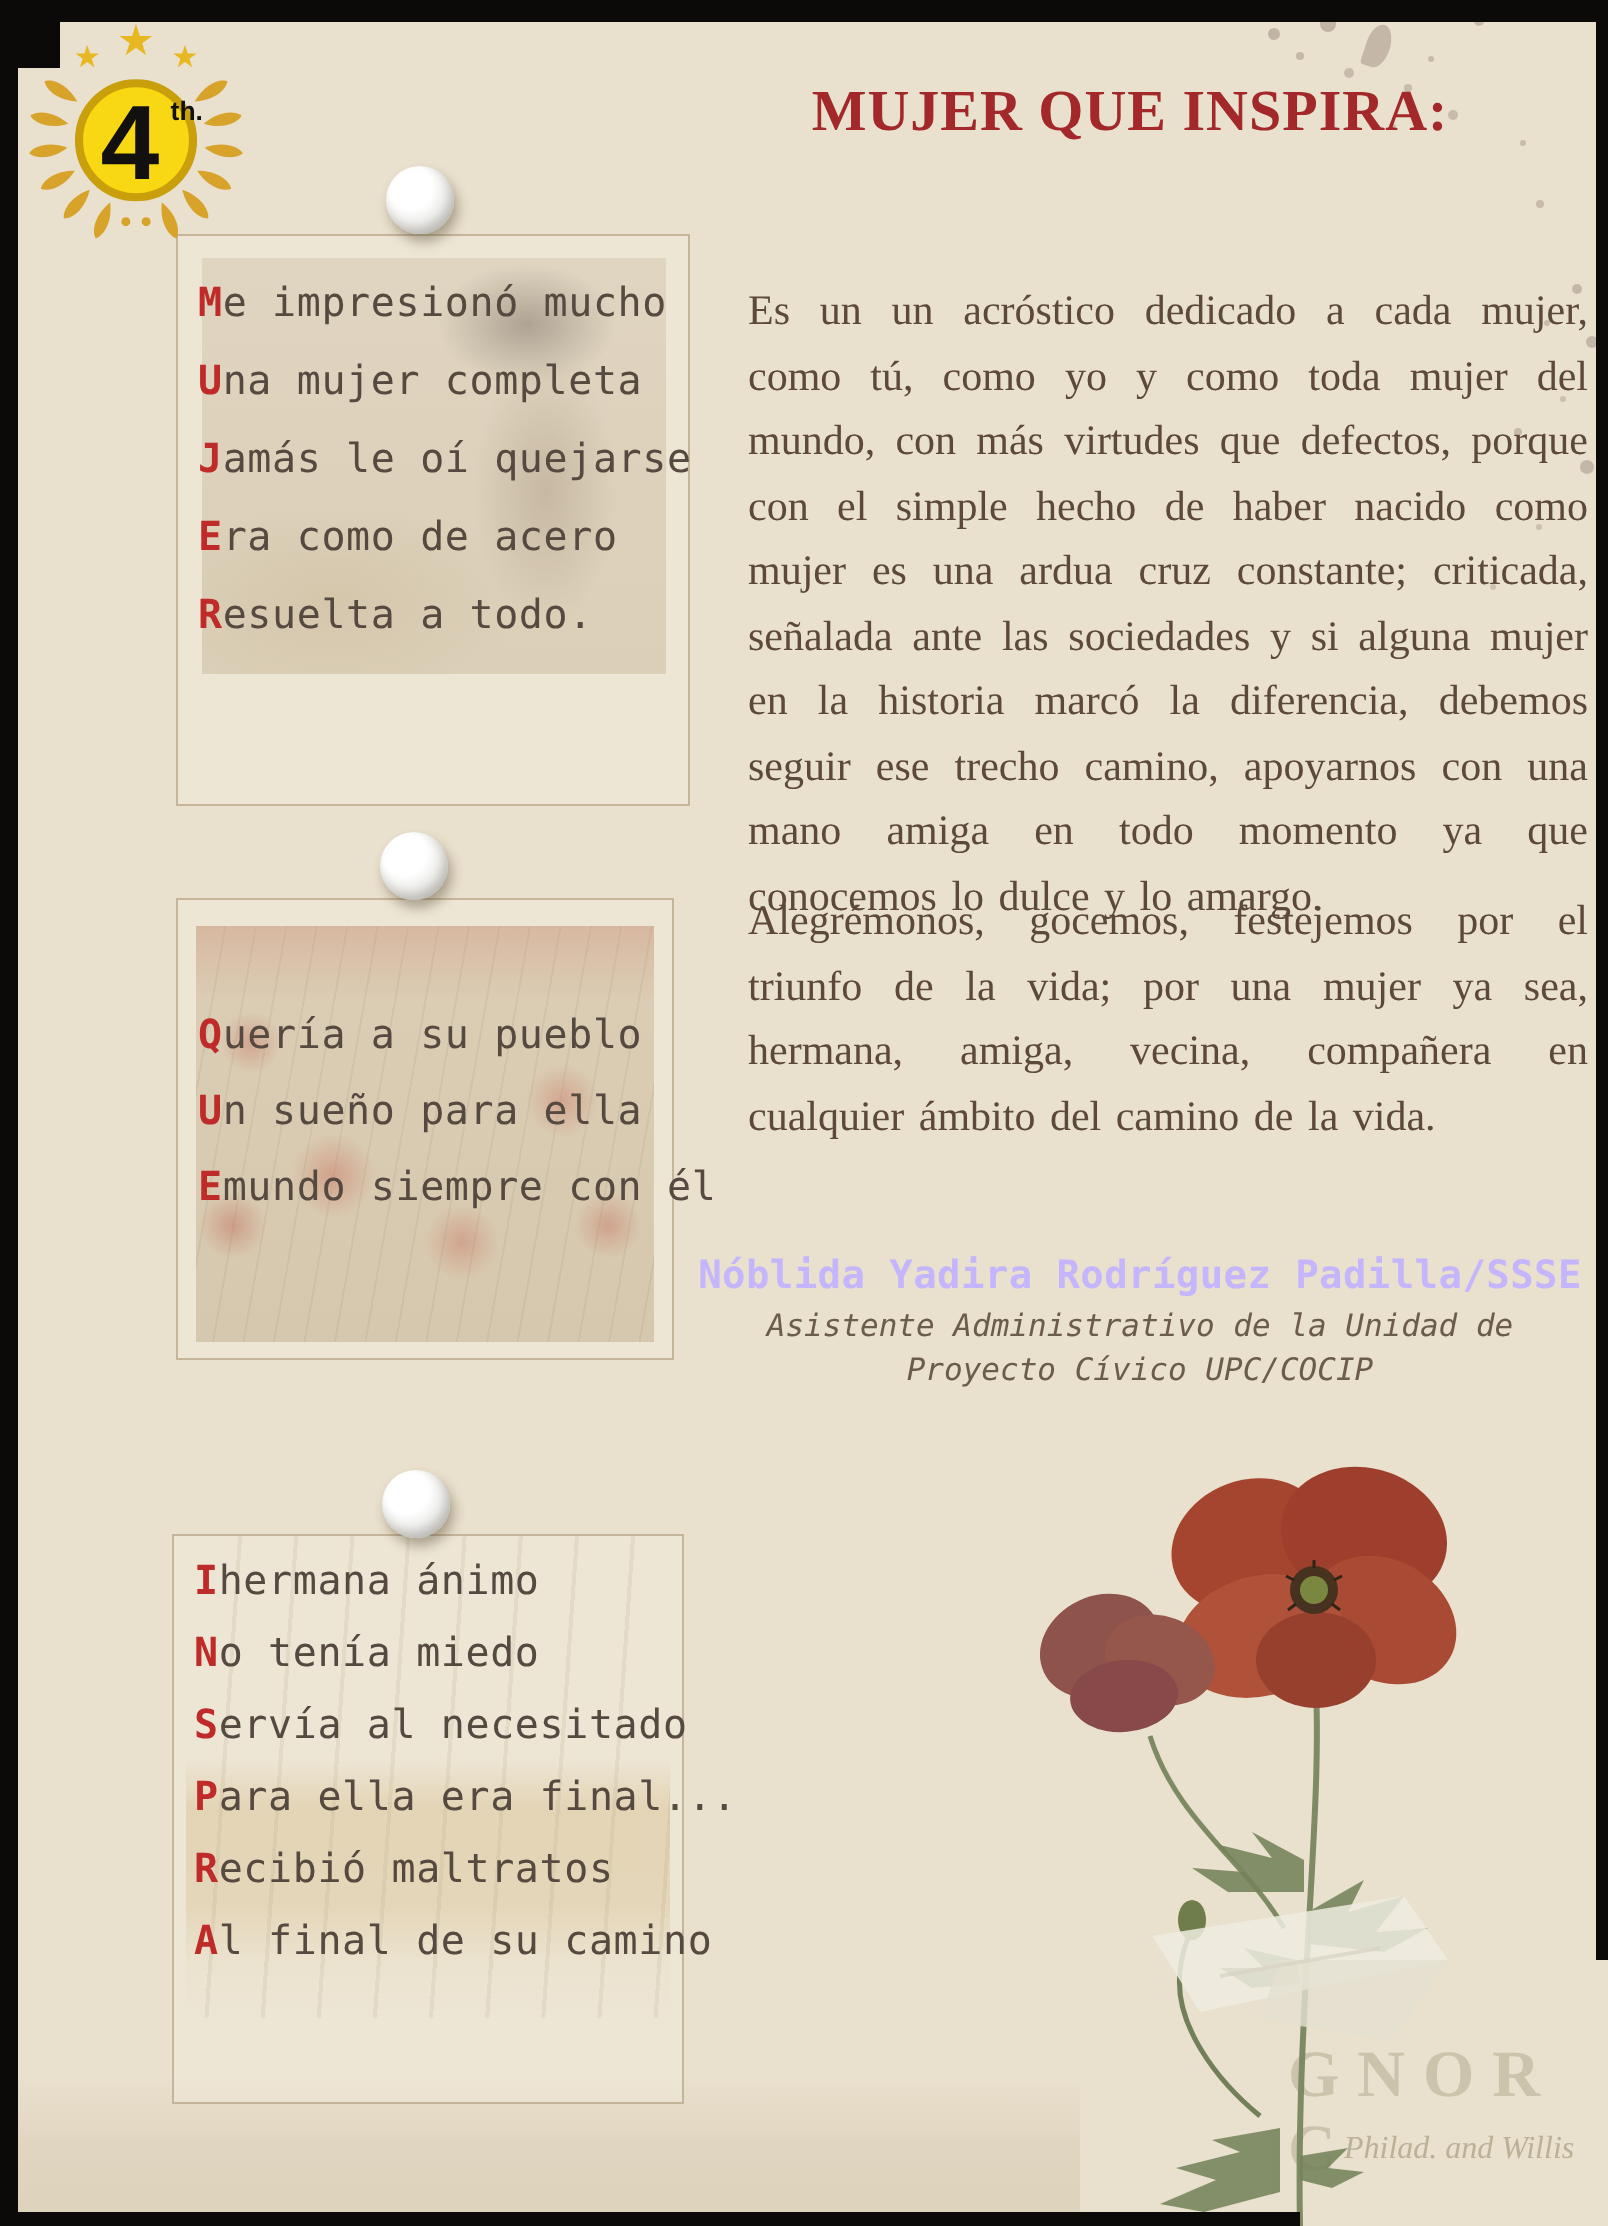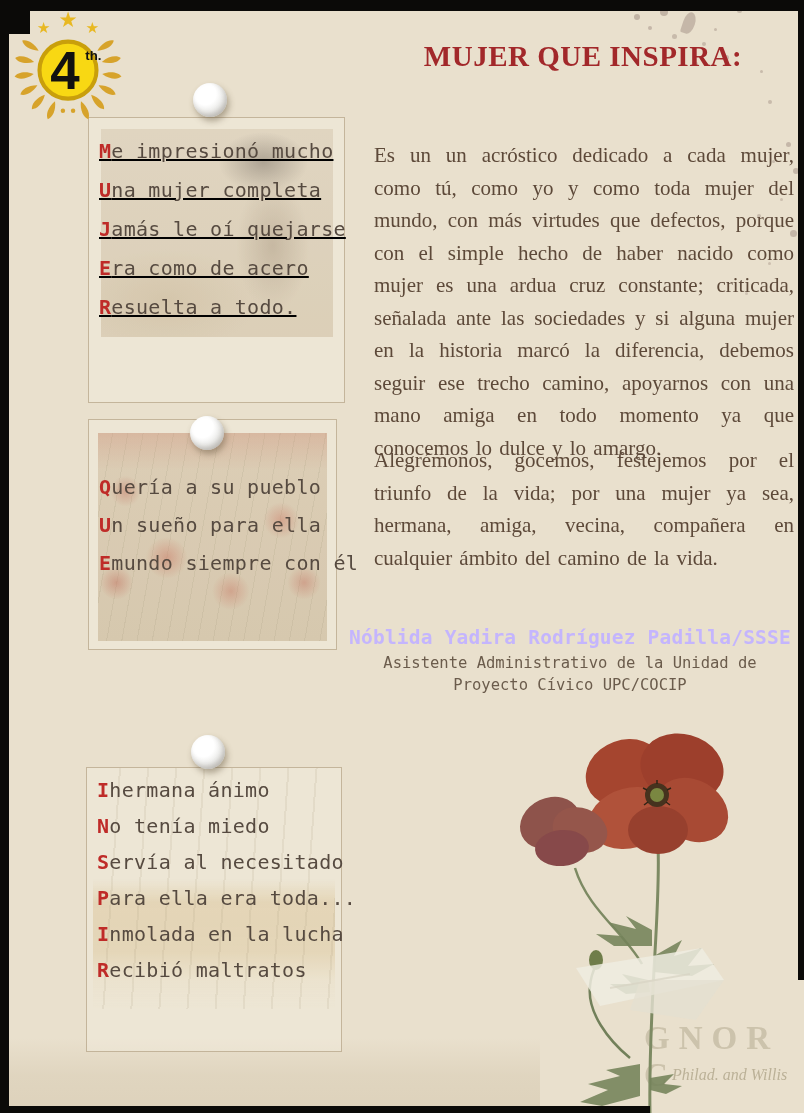--- a/index.html
+++ b/index.html
@@ -21,53 +21,53 @@
   .bar.bottom{left:0;top:1106px;width:650px;height:7px;}
   .bar.corner{left:0;top:0;width:30px;height:34px;}
 
   
   .handwriting{position:absolute;left:0;top:0;z-index:1;pointer-events:none;}
 
   
   .badge{position:absolute;left:12px;top:6px;width:112px;height:114px;z-index:10;}
 
   
-  .title{position:absolute;left:370px;top:40px;width:426px;text-align:center;
+  .title{position:absolute;left:352px;top:40px;width:426px;text-align:center;
     font-family:"Liberation Serif","DejaVu Serif",serif;font-weight:bold;
     font-size:29px;letter-spacing:.5px;color:#a2282a;z-index:5;}
   .para{position:absolute;left:374px;width:420px;margin:0;text-align:justify;
     font-family:"Liberation Serif","DejaVu Serif",serif;font-size:21px;
     line-height:32.5px;color:#5d4939;word-spacing:2px;z-index:5;}
   .para.p1{top:96px;margin-top:43px;}
   .para.p2{top:444px;}
 
   
   .author{position:absolute;left:340px;top:626px;width:460px;text-align:center;z-index:5;
     font-family:"DejaVu Sans Mono","Liberation Mono",monospace;}
   .author .name{font-size:19.5px;font-weight:bold;color:#c4b5fd;letter-spacing:.2px;}
-  .author .role{font-size:15.5px;color:#6b5c4c;line-height:22px;margin-top:3px;}
+  .author .role{font-size:15.5px;color:#6b5c4c;line-height:22px;margin-top:3px;font-style:italic;}
 
   
   .note{position:absolute;border:1px solid rgba(168,148,116,.6);
     background:rgba(244,239,227,.38);z-index:6;}
   .note .photo{position:absolute;z-index:0;}
   .note .lines{position:relative;z-index:2;padding-left:10px;
     font-family:"DejaVu Sans Mono","Liberation Mono",monospace;
     font-size:20px;color:#564a40;letter-spacing:.3px;white-space:nowrap;}
   .nline{display:block;}
   .ini{color:#bf2b28;font-weight:bold;}
-  .note1{left:88px;top:117px;width:255px;height:284px;text-decoration:underline;}
+  .note1{left:88px;top:117px;width:255px;height:284px;}
   .note1 .lines{padding-top:14px;line-height:39px;}
   .note1 .photo{left:12px;top:11px;right:11px;height:208px;
     background:
       radial-gradient(ellipse 62px 42px at 70% 16%, rgba(98,88,78,.50), transparent 72%),
       radial-gradient(ellipse 52px 95px at 74% 56%, rgba(150,130,106,.42), transparent 70%),
       radial-gradient(ellipse 130px 70px at 28% 82%, rgba(196,176,142,.45), transparent 72%),
       linear-gradient(180deg,#ddd1bc,#d8cab1);opacity:.8;}
-  .note2{left:88px;top:419px;width:247px;height:229px;}
+  .note2{left:88px;top:449px;width:247px;height:229px;}
   .note2 .lines{padding-top:48px;line-height:38px;}
   .note2 .photo{left:9px;top:13px;right:9px;bottom:8px;opacity:.85;
     background:
       radial-gradient(circle 22px at 12% 28%, rgba(196,116,94,.55), transparent 70%),
       radial-gradient(circle 26px at 80% 42%, rgba(200,118,96,.55), transparent 70%),
       radial-gradient(circle 30px at 30% 60%, rgba(198,110,88,.55), transparent 70%),
       radial-gradient(circle 24px at 8% 72%, rgba(190,104,84,.55), transparent 70%),
       radial-gradient(circle 27px at 58% 76%, rgba(196,112,90,.50), transparent 70%),
       radial-gradient(circle 24px at 90% 72%, rgba(192,108,88,.50), transparent 70%),
       linear-gradient(180deg, rgba(205,130,105,.35), rgba(205,130,105,0) 18%),
@@ -190,23 +190,23 @@
     </div>
   </div>
   <div class="pin pin2"></div>
 
   <div class="note note3">
     <div class="photo"></div>
     <div class="lines">
       <span class="nline"><span class="ini">I</span><span>hermana ánimo</span></span>
       <span class="nline"><span class="ini">N</span><span>o tenía miedo</span></span>
       <span class="nline"><span class="ini">S</span><span>ervía al necesitado</span></span>
-      <span class="nline"><span class="ini">P</span><span>ara ella era toda...</span></span>
-      <span class="nline"><span class="ini">I</span><span>nmolada en la lucha</span></span>
+      <span class="nline"><span class="ini">P</span><span>ara ella era final...</span></span>
       <span class="nline"><span class="ini">R</span><span>ecibió maltratos</span></span>
+      <span class="nline"><span class="ini">A</span><span>l final de su camino</span></span>
     </div>
   </div>
   <div class="pin pin3"></div>
 
   <div>
     <div class="splat" style="left:634px;top:14px;width:6px;height:6px;opacity:.6"></div>
     <div class="splat" style="left:648px;top:26px;width:4px;height:4px;opacity:.55"></div>
     <div class="splat" style="left:660px;top:8px;width:8px;height:8px;opacity:.6"></div>
     <div class="splat" style="left:672px;top:34px;width:5px;height:5px;opacity:.5"></div>
     <div class="splat" style="left:683px;top:12px;width:12px;height:22px;opacity:.55;border-radius:50% 50% 50% 10%;transform:rotate(18deg)"></div>

